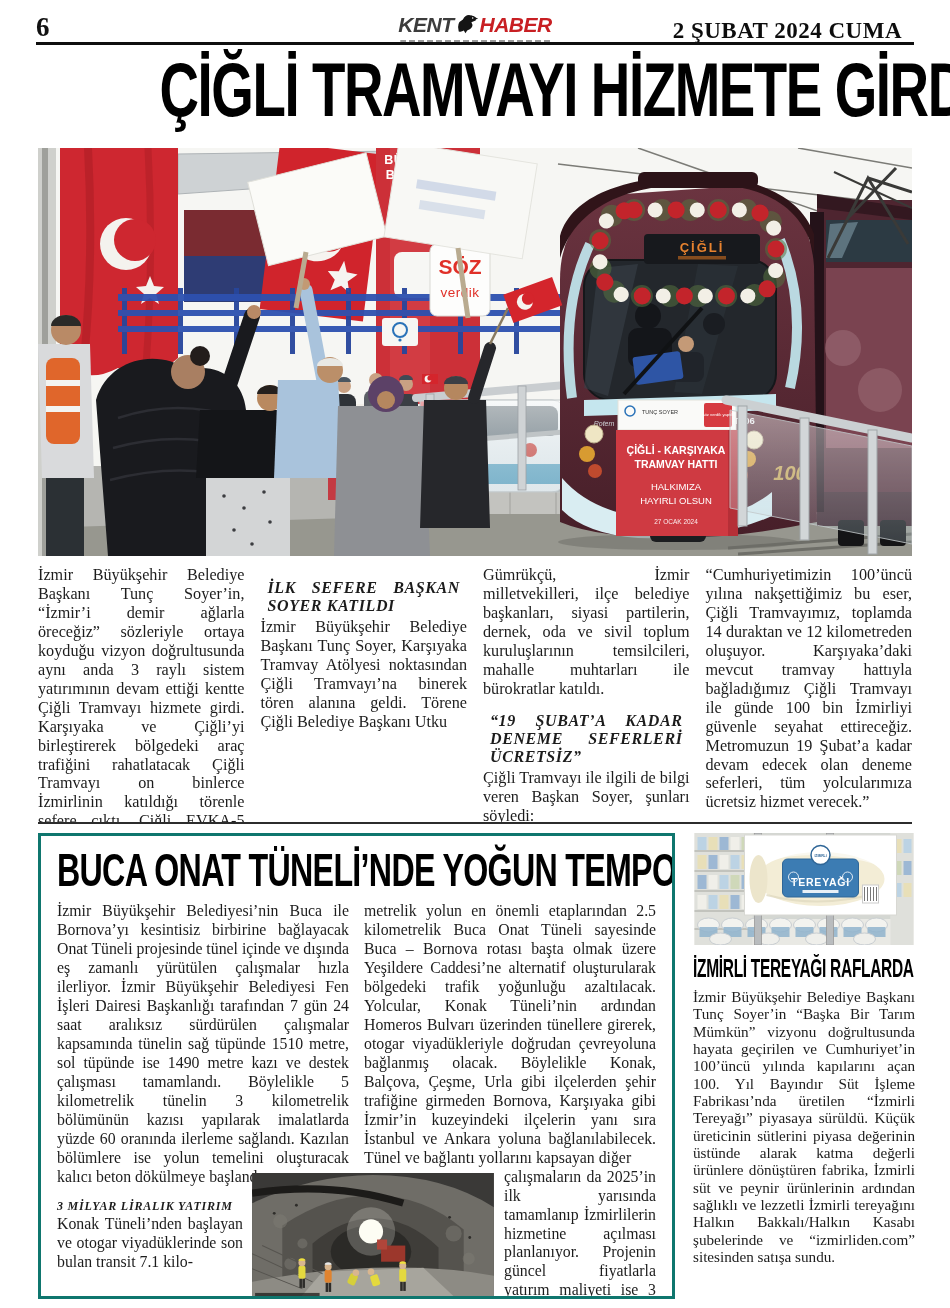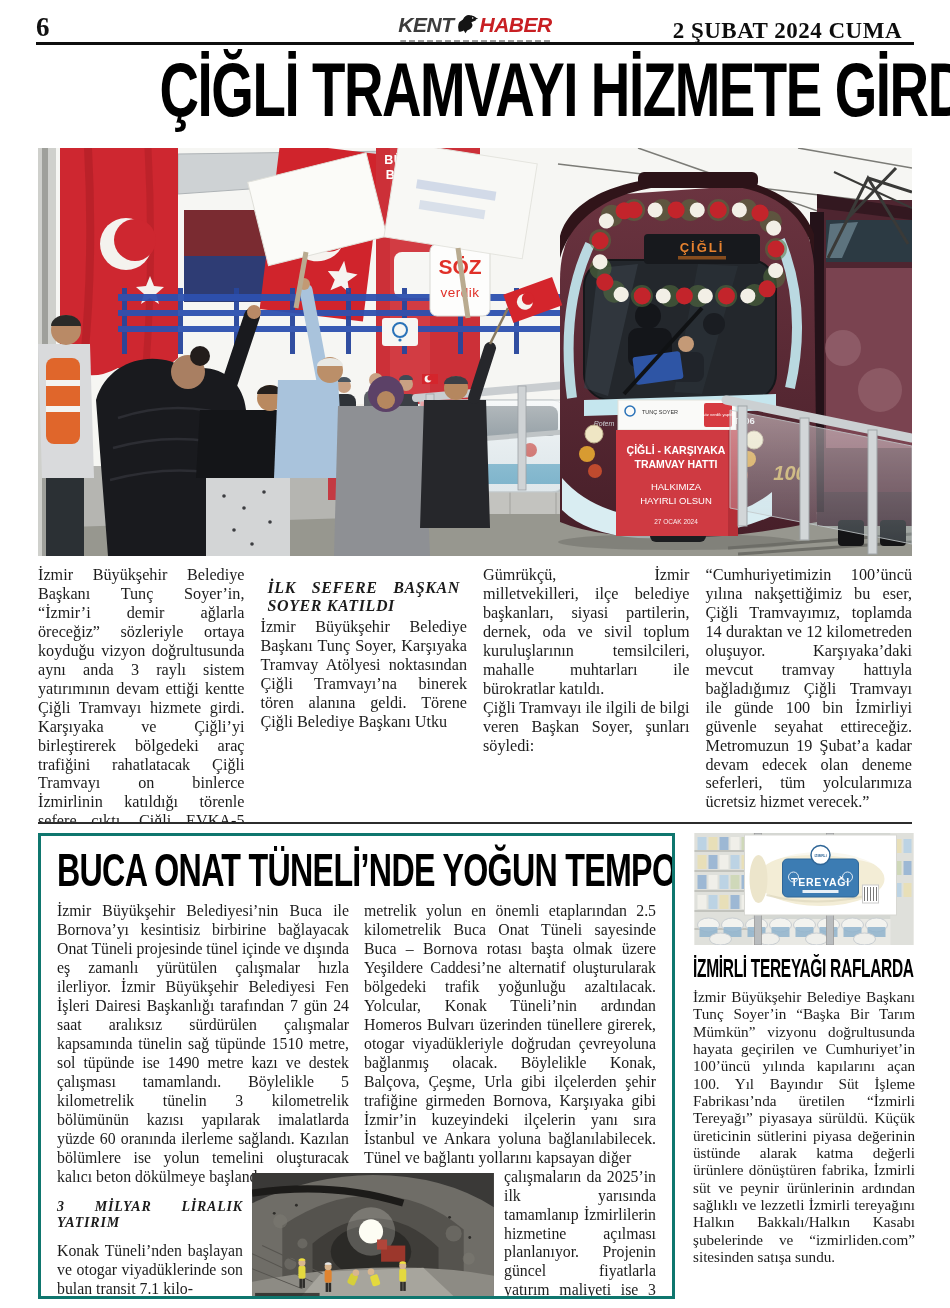--- a/index.html
+++ b/index.html
@@ -34,21 +34,21 @@
   .rule-mid{position:absolute;left:38px;top:822px;width:874px;height:1.5px;background:#2c2c2c;}
   
   #buca-box{position:absolute;left:38px;top:833px;width:599px;height:438px;border:3px solid #0f766e;
             padding:10px 16px 12px 16px;overflow:hidden;background:#fff;}
   #buca-headline{white-space:nowrap;}
   #buca-headline span{display:inline-block;transform:scaleX(0.70);transform-origin:left center;
      font-family:"Liberation Sans","DejaVu Sans",sans-serif;font-weight:900;font-size:46px;
      letter-spacing:-1px;color:#000;line-height:1.05;}
   #buca-cols{display:flex;gap:15px;margin-top:8px;}
   .buca-col{width:292px;font-size:15.8px;line-height:1.2;text-align:justify;color:#1c1c1c;}
-  .buca-subhead{font-weight:bold;font-style:italic;font-size:14px;letter-spacing:0.8px;margin:12px 0 10px;line-height:1.2;}
+  .buca-subhead{font-weight:bold;font-style:italic;font-size:12px;letter-spacing:0.8px;margin:12px 0 2px;line-height:1.2;}
   .narrow{width:186px;}
   .tunnel-wrap{float:left;width:242px;height:128px;margin:5px 10px 0 -112px;}
   
   #sidebar{position:absolute;left:693px;top:833px;width:222px;height:470px;overflow:hidden;}
   #sidebar-headline{white-space:nowrap;margin-top:7px;}
   #sidebar-headline span{display:inline-block;transform:scaleX(0.62);transform-origin:left center;
      font-family:"Liberation Sans","DejaVu Sans",sans-serif;font-weight:900;font-size:25px;
      letter-spacing:-0.5px;color:#000;line-height:1;}
   #sidebar-body{margin-top:7px;font-size:15.2px;line-height:1.14;text-align:justify;color:#1c1c1c;}
 </style>
@@ -360,20 +360,21 @@
   <div class="col">
     <div class="before">İzmir Büyükşehir Belediye Başkanı Tunç Soyer’in, “İzmir’i demir ağlarla öreceğiz” sözleriyle ortaya koyduğu vizyon doğrultusunda aynı anda 3 raylı sistem yatırımının devam ettiği kentte Çiğli Tramvayı hizmete girdi. Karşıyaka ve Çiğli’yi birleştirerek bölgedeki araç trafiğini rahatlatacak Çiğli Tramvayı on binlerce İzmirlinin katıldığı törenle sefere çıktı. Çiğli EVKA-5 Kavşağı’nın</div>
 
   </div>
   <div class="col">
     <div class="subhead">İLK SEFERE BAŞKAN SOYER KATILDI</div>
     <div class="after">İzmir Büyükşehir Belediye Başkanı Tunç Soyer, Karşıyaka Tramvay Atölyesi noktasından Çiğli Tramvayı’na binerek tören alanına geldi. Törene Çiğli Belediye Başkanı Utku</div>
   </div>
   <div class="col">
     <div class="before">Gümrükçü, İzmir milletvekilleri, ilçe belediye başkanları, siyasi partilerin, dernek, oda ve sivil toplum kuruluşlarının temsilcileri, mahalle muhtarları ile bürokratlar katıldı.</div>
+    <div class="subhead">“19 ŞUBAT’A KADAR DENEME SEFERLERİ ÜCRETSİZ”</div>
     <div class="after">Çiğli Tramvayı ile ilgili de bilgi veren Başkan Soyer, şunları söyledi:</div>
   </div>
   <div class="col">
     <div class="before">“Cumhuriyetimizin 100’üncü yılına nakşettiğimiz bu eser, Çiğli Tramvayımız, toplamda 14 duraktan ve 12 kilometreden oluşuyor. Karşıyaka’daki mevcut tramvay hattıyla bağladığımız Çiğli Tramvayı ile günde 100 bin İzmirliyi güvenle seyahat ettireceğiz. Metromuzun 19 Şubat’a kadar devam edecek olan deneme seferleri, tüm yolcularımıza ücretsiz hizmet verecek.”</div>
 
   </div>
 </div>
 
 <div class="rule-mid"></div>
 

